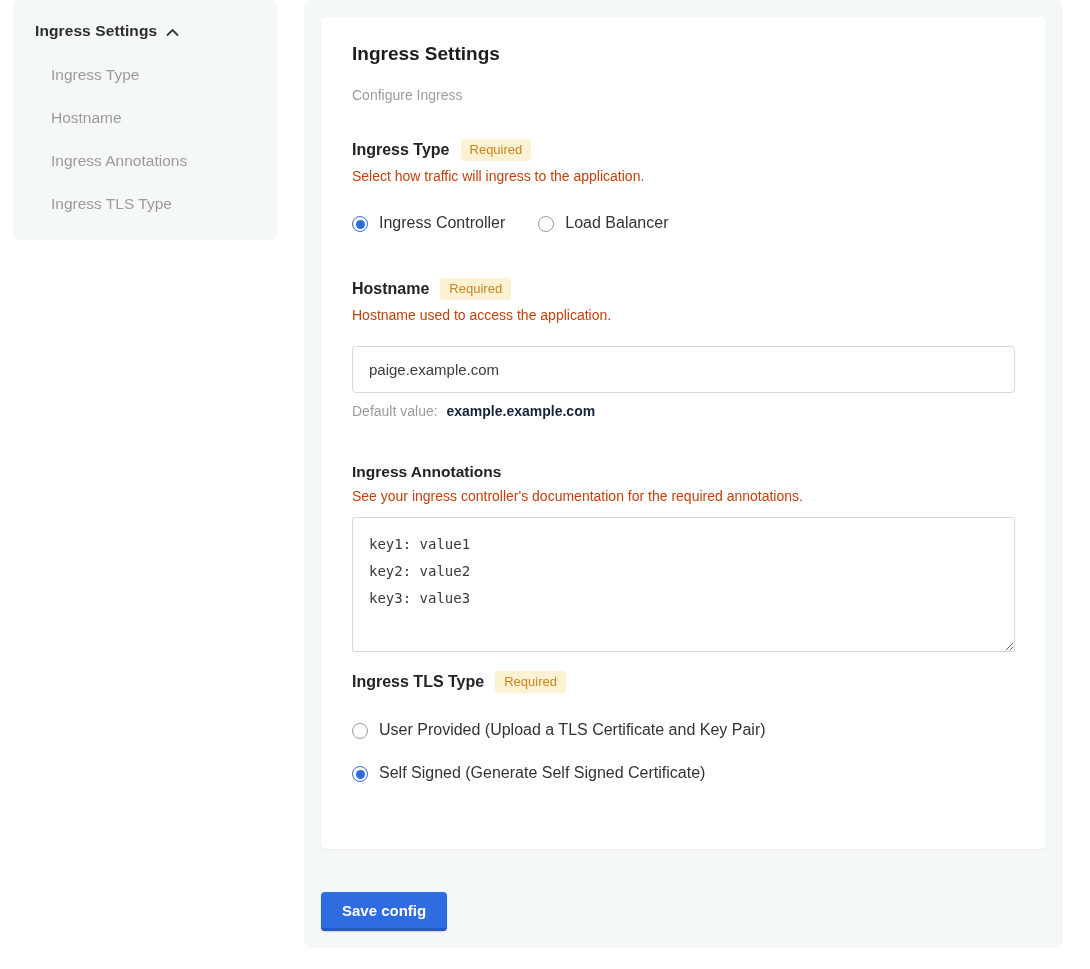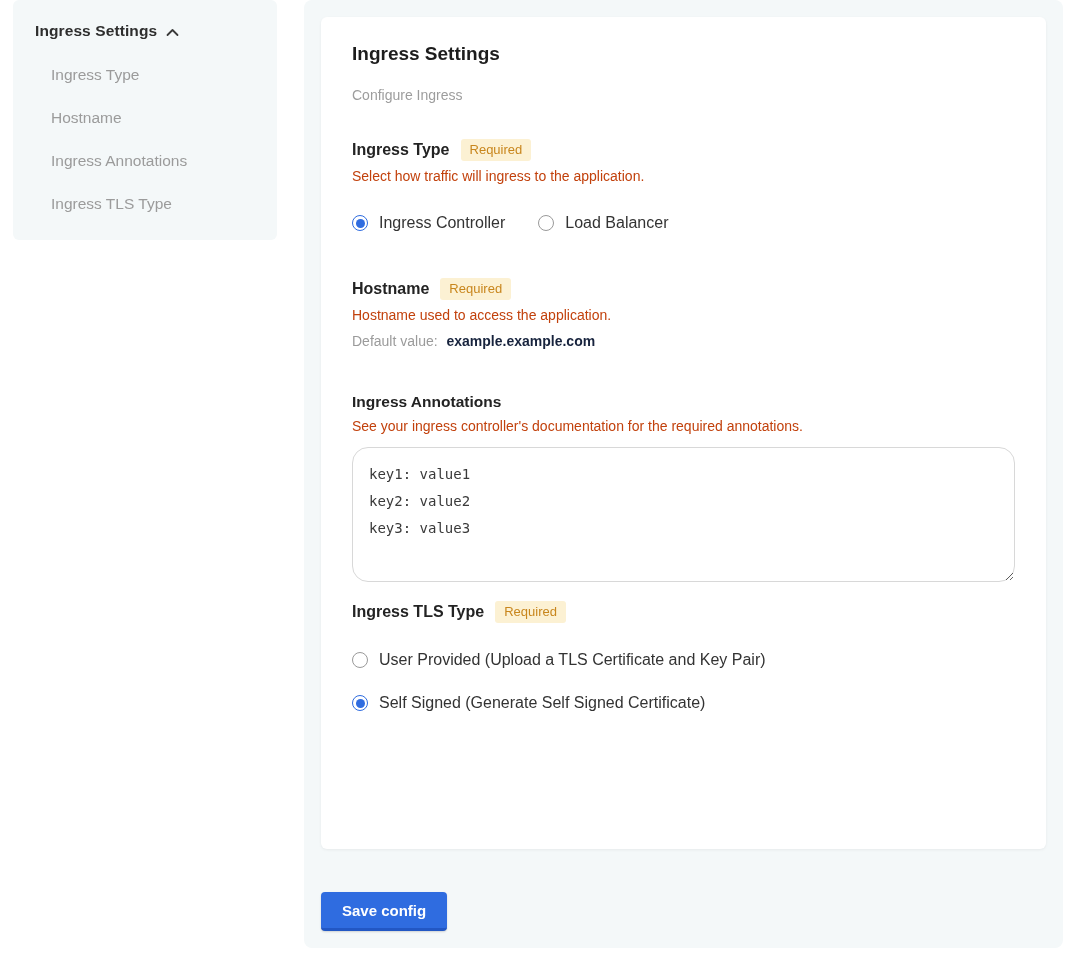--- a/index.html
+++ b/index.html
@@ -40,21 +40,21 @@
   .section-head { display:flex; align-items:center; gap:11px; }
   .section-title { font-size:16px; font-weight:700; color:#232323; }
   .badge {
     background:#fcf1d3; color:#c8861d; font-size:13px;
     padding:4px 9px; border-radius:3px; line-height:14px;
   }
   .help { margin-top:7px; font-size:14px; color:#c2410c; }
 
   .sec-ingress-type { margin-top:36px; }
   .radio-row { display:flex; gap:33px; margin-top:30px; }
-  .radio-option { display:flex; align-items:center; gap:11px; cursor:pointer; }
+  .radio-option { display:flex; align-items:flex-end; gap:11px; cursor:pointer; }
   .radio-dot {
     width:16px; height:16px; border-radius:50%;
     border:1.5px solid #9a9a9a; background:#fff; flex:none; position:relative;
   }
   .radio-dot.selected { border-color:#2f6ce0; }
   .radio-dot.selected::after {
     content:""; position:absolute; inset:2.5px; border-radius:50%; background:#2f6ce0;
   }
   .radio-label { font-size:16px; color:#333333; }
 
@@ -66,21 +66,21 @@
     font-size:15px; color:#3c3c3c; outline:none;
   }
   .default-line { margin-top:10px; font-size:14px; }
   .default-prefix { color:#9b9b9b; margin-right:5px; }
   .default-value { color:#17233d; font-weight:700; }
 
   .sec-annotations { margin-top:44px; }
   .sec-annotations .section-title { font-size:15.5px; }
   .textarea {
     display:block; width:100%; height:135px; margin-top:13px;
-    border:1px solid #d8d8d8; border-radius:16px; background:#fff;
+    border:1px solid #d8d8d8; border-radius:2px; background:#fff;
     padding:13px 16px;
     font-family:"DejaVu Sans Mono", monospace;
     font-size:14px; line-height:27px; color:#3a3a3a;
     resize:vertical; outline:none;
   }
 
   .sec-tls { margin-top:19px; }
   .radio-stack { display:flex; flex-direction:column; gap:25px; margin-top:28px; }
 
   .save-btn {
@@ -138,20 +138,21 @@
           </label>
         </div>
       </div>
 
       <div class="sec-hostname">
         <div class="section-head">
           <span class="section-title">Hostname</span>
           <span class="badge">Required</span>
         </div>
         <p class="help">Hostname used to access the application.</p>
+        <input class="text-input" type="text" value="paige.example.com" style="">
         <p class="default-line">
           <span class="default-prefix">Default value:</span>
           <span class="default-value">example.example.com</span>
         </p>
       </div>
 
       <div class="sec-annotations">
         <div class="section-head">
           <span class="section-title">Ingress Annotations</span>
         </div>

